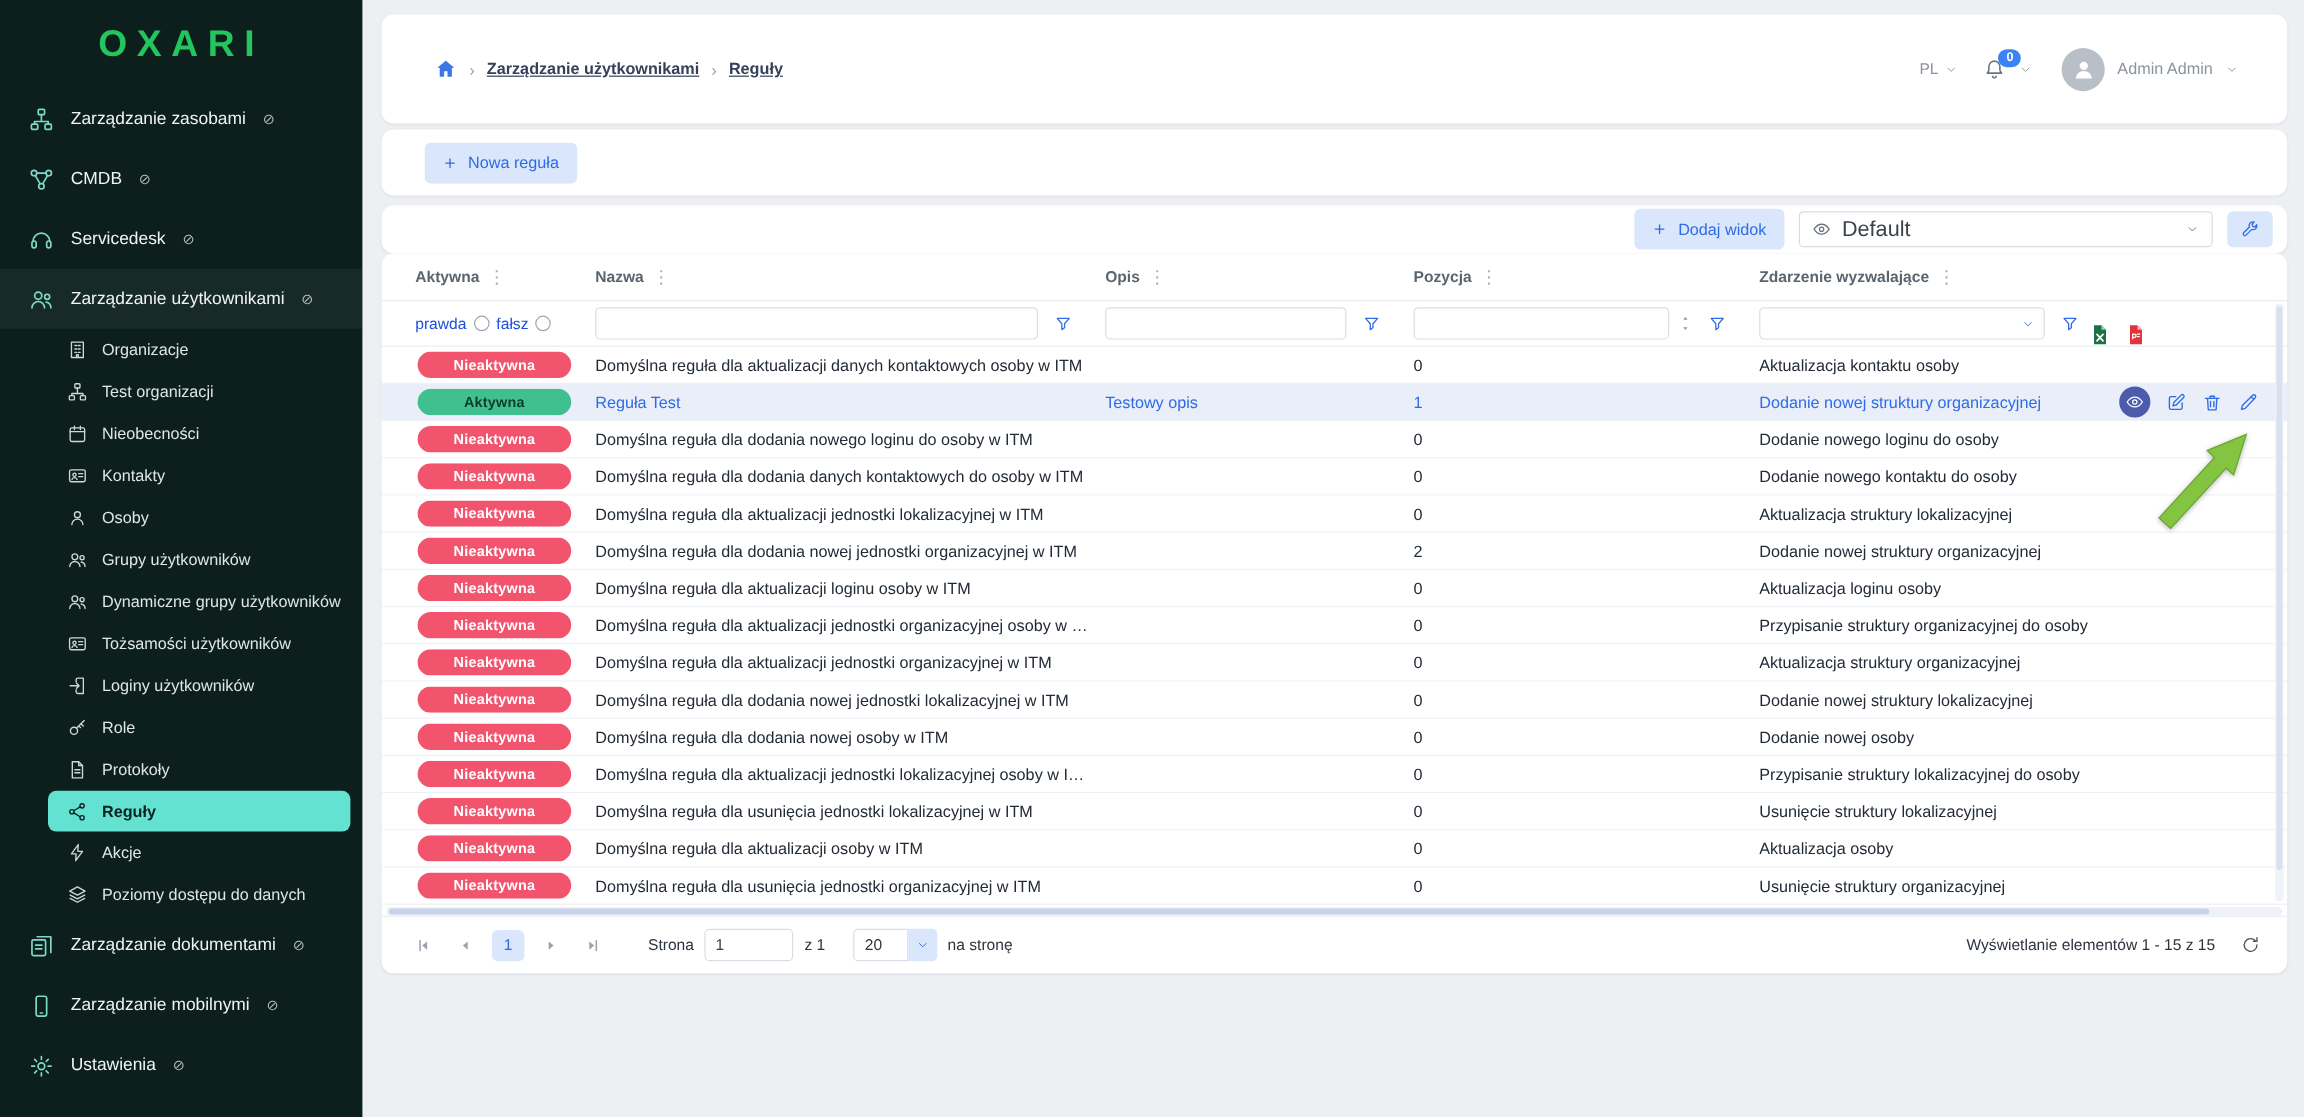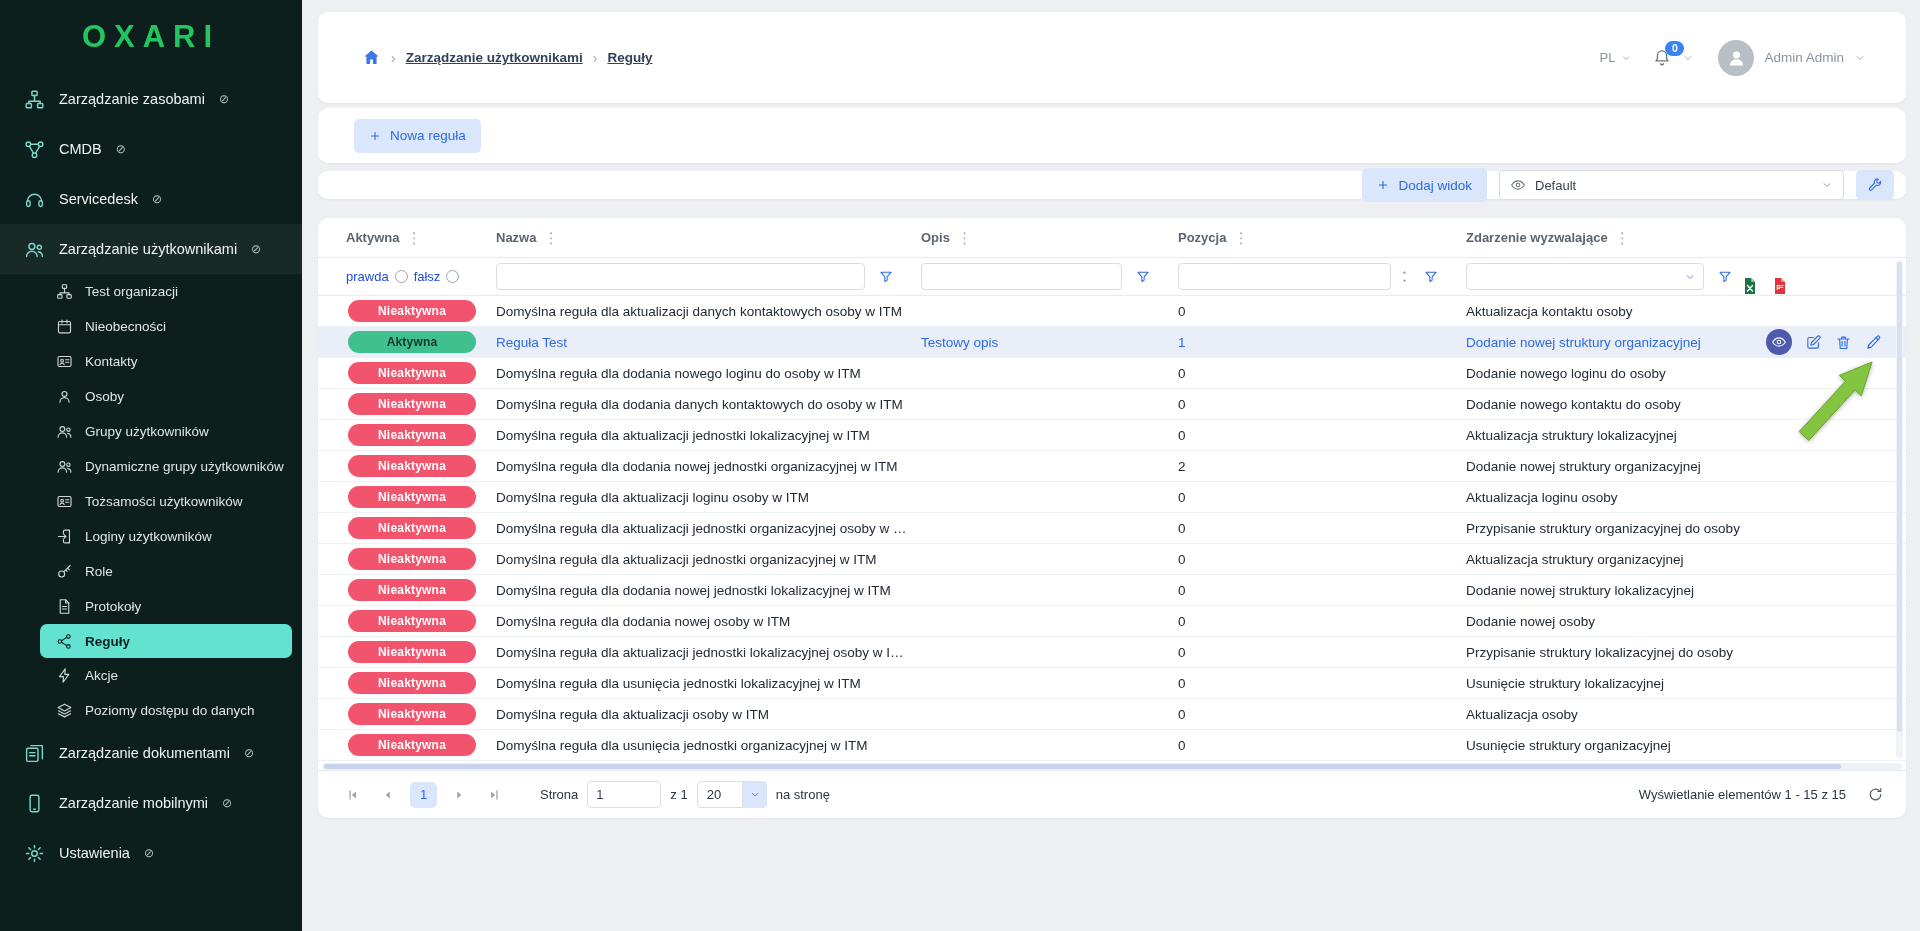--- a/index.html
+++ b/index.html
@@ -41,23 +41,23 @@
   .bell-ic{width:20px;height:20px;color:#6d7680}
   .nbadge{position:absolute;top:-7px;right:-12px;background:#3b82f6;color:#fff;font-size:10.5px;font-weight:700;min-width:19px;height:15px;border-radius:8px;display:flex;align-items:center;justify-content:center;padding:0 4px}
   .avatar{width:36px;height:36px;border-radius:50%;background:#b9bfc6;display:flex;align-items:center;justify-content:center;margin-left:14px;cursor:pointer;overflow:hidden}
   .avatar-ic{width:21px;height:21px;color:#fff}
   .uname{color:#8b949e;font-size:13.5px}
 
   .actionbar{height:55px;display:flex;align-items:center;padding:0 36px;margin-bottom:8px}
   .btn-blue{display:inline-flex;align-items:center;gap:9px;background:#d9e6fb;color:#2e6be6;border:none;border-radius:5px;height:33px;padding:17px 15px;font-size:13.5px;font-family:inherit;cursor:pointer;font-weight:500}
   .plus-ic{width:12px;height:12px}
 
-  .toolbar{height:28px;display:flex;align-items:center;justify-content:flex-end;gap:12px;padding:0 12px 0 20px;margin-bottom:19px}
+  .toolbar{height:40px;display:flex;align-items:center;justify-content:flex-end;gap:12px;padding:0 12px 0 20px;}
   .toolbar .btn-blue{height:30px}
-  .view-select{width:345px;height:30px;border:1px solid #d6dce3;border-radius:4px;display:flex;align-items:center;gap:9px;padding:0 10px;font-size:13px;color:#39434e;cursor:pointer;background:#fff}
+  .view-select{width:345px;height:30px;border:1px solid #d6dce3;border-radius:4px;display:flex;align-items:center;gap:9px;padding:0 10px;font-size:18px;color:#39434e;cursor:pointer;background:#fff}
   .eyeg-ic{width:16px;height:16px;color:#6d7680}
   .vs-caret{width:12px;height:12px;color:#6d7680;margin-left:auto}
   .btn-sq{width:38px;justify-content:center;padding:0}
   .wrench-ic{width:16px;height:16px}
 
   
   .tablecard{height:600px;position:relative;display:flex;flex-direction:column;overflow:hidden}
   .gridrow{display:grid;grid-template-columns:150px 425px 257px 288px auto;padding:0 20px 0 28px;align-items:center}
   .t-head{height:40px;border-bottom:1px solid #e8ecf1}
   .th{display:flex;align-items:center;gap:7px;color:#5a6570;font-size:13px;font-weight:700}
@@ -87,21 +87,21 @@
   .hscroll{height:7px;margin:2px 4px 0;border-radius:4px;background:#eef1f6;position:relative}
   .hscroll .thumb{position:absolute;left:2px;top:1px;height:5px;width:96%;background:#c7d3ea;border-radius:3px;cursor:pointer}
   .vscroll{position:absolute;top:42px;right:3px;width:7px;height:498px;background:#f0f3f8;border-radius:4px}
   .vscroll::after{content:"";position:absolute;left:1px;top:2px;width:5px;height:470px;background:#d9e1f0;border-radius:3px}
 
   .pager{flex:1;border-top:1px solid #e8ecf1;display:flex;align-items:center;padding:0 22px;gap:9px;font-size:13px;color:#2c3540}
   .pgbtn{width:26px;height:26px;padding:6px;color:#9aa3ad;cursor:pointer}
   .pgcur{width:27px;height:26px;background:#d9e6fb;color:#2e6be6;border-radius:5px;display:flex;align-items:center;justify-content:center;font-size:13px;cursor:pointer}
   .plabel{margin-left:24px}
   .pinput{width:74px;height:27px;border:1px solid #d9dee5;border-radius:4px;padding:0 8px;font-size:13px;font-family:inherit;color:#39434e;outline:none}
-  .sizewrap{display:flex;align-items:stretch;height:27px;margin-left:0;cursor:pointer}
+  .sizewrap{display:flex;align-items:stretch;height:27px;margin-left:14px;cursor:pointer}
   .sizebox{width:46px;border:1px solid #d9dee5;border-radius:4px 0 0 4px;display:flex;align-items:center;padding:0 9px;font-size:13px;background:#fff}
   .sizecaret{width:24px;padding:7px 6px;background:#d9e6fb;border-radius:0 4px 4px 0;color:#2e6be6}
   .spacer{flex:1}
   .summary{font-size:13px;color:#2c3540}
   .refresh{width:17px;height:17px;color:#4b545e;cursor:pointer;margin-left:12px}
 
   .export{position:absolute;top:56px;right:116px;display:flex;gap:10px;align-items:center}
   .exp{width:20px;height:24px;cursor:pointer}
 
   .arrow{position:absolute;left:1778px;top:350px;pointer-events:none;z-index:40;filter:drop-shadow(0 1px 2px rgba(0,0,0,.3))}
@@ -155,20 +155,29 @@
               <circle cx="9" cy="8.5" r="3.4"></circle>
               <path d="M3 20c0-3.3 2.7-6 6-6s6 2.7 6 6"></path>
               <circle cx="17.5" cy="9.5" r="2.4"></circle>
               <path d="M16.5 14.6c2.6.5 4.5 2.7 4.5 5.4"></path>
             </svg>
           </span>
           <span class="lbl">Zarządzanie użytkownikami</span>
           <span class="scope">⊘</span>
         </div>
         <div class="submenu">
+          <div class="sub-item">
+            <span class="sub-ic" data-icon="building">
+              <svg viewBox="0 0 24 24">
+                <rect x="5" y="3" width="14" height="18"></rect>
+                <path d="M9 7h2.2M13 7h2.2M9 11h2.2M13 11h2.2M9 15h2.2M13 15h2.2M11 21v-3.4h2V21"></path>
+              </svg>
+            </span>
+            <span class="lbl">Organizacje</span>
+          </div>
           <div class="sub-item">
             <span class="sub-ic" data-icon="sitemap">
               <svg viewBox="0 0 24 24">
                 <rect x="9" y="2.5" width="6" height="5" rx="1"></rect>
                 <rect x="2.5" y="16.5" width="6" height="5" rx="1"></rect>
                 <rect x="15.5" y="16.5" width="6" height="5" rx="1"></rect>
                 <path d="M12 7.5v4M5.5 16.5V14h13v2.5M12 11.5V14"></path>
               </svg>
             </span>
             <span class="lbl">Test organizacji</span>

